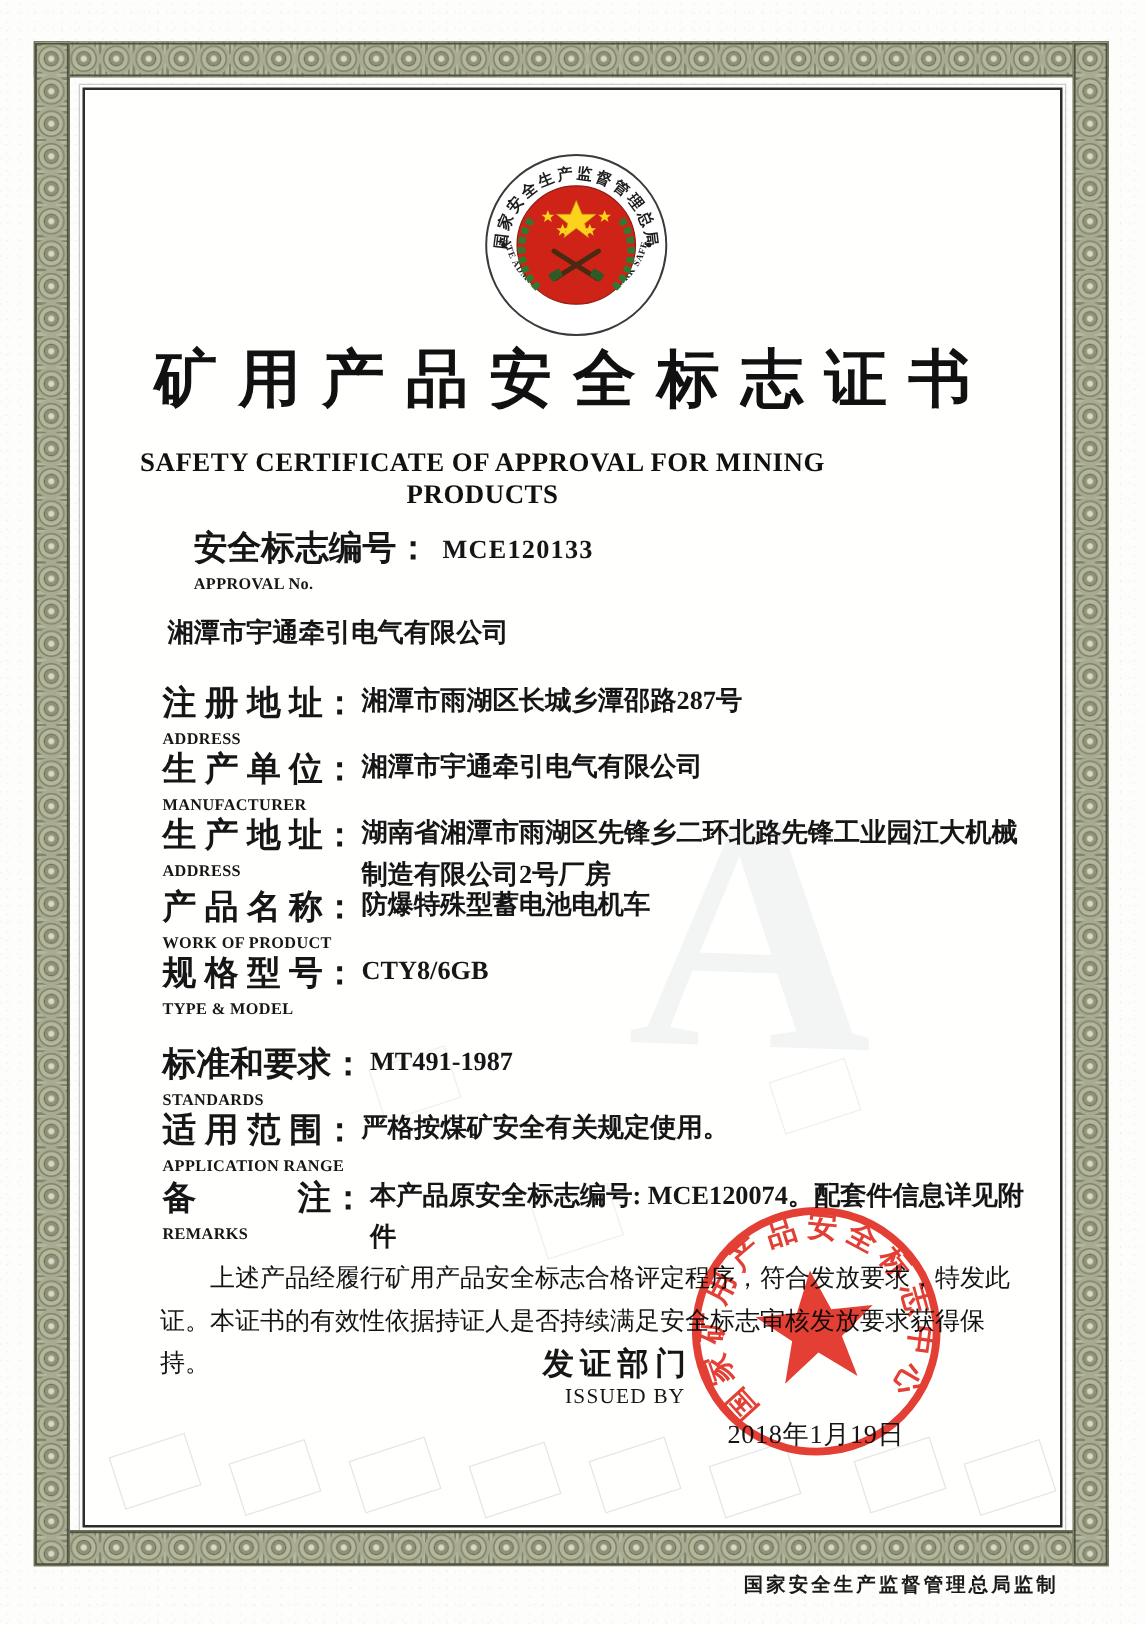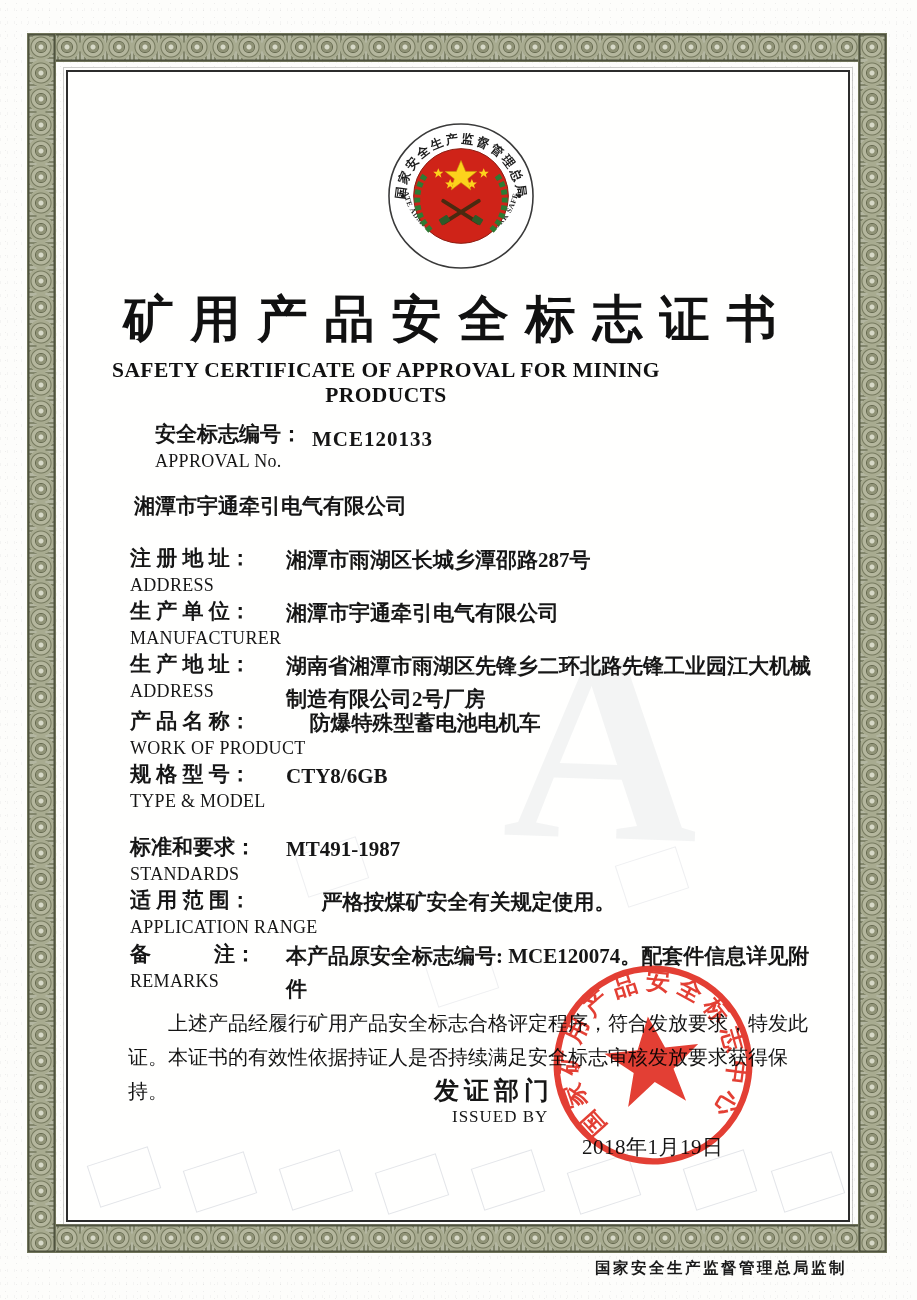--- a/index.html
+++ b/index.html
@@ -46,30 +46,30 @@
   }
   .rhomb {
     position:absolute; z-index:2; width:64px; height:44px;
     border:1.5px solid rgba(115,125,150,.20); transform:rotate(-18deg);
   }
   .rhomb.f { border-color:rgba(115,125,150,.12); }
   
   .content { position:absolute; inset:0; z-index:3; color:#161616; }
   .emblem { position:absolute; left:387px; top:122px; width:148px; height:148px; }
   .title {
-    position:absolute; left:66px; top:286px; width:784px; text-align:center;
+    position:absolute; left:66px; top:270px; width:784px; text-align:center;
     font-size:50px; font-weight:bold; letter-spacing:17px; padding-left:1px;
     color:#111; white-space:nowrap;
   }
   .subtitle {
     position:absolute; left:66px; top:358px; width:640px; text-align:center;
     font-size:21.5px; font-weight:bold; letter-spacing:.4px; color:#111;
   }
-  .lbl-cn { font-size:21px; font-weight:bold; white-space:nowrap; }
-  .lbl-en { font-size:18px; font-weight:400; letter-spacing:.3px; margin-top:3px; white-space:nowrap; }
+  .lbl-cn { font-size:27px; font-weight:bold; white-space:nowrap; }
+  .lbl-en { font-size:13px; font-weight:700; letter-spacing:.3px; margin-top:3px; white-space:nowrap; }
   .val    { font-size:21px; font-weight:bold; line-height:33px; }
   .row1 { position:absolute; left:155px; top:420px; width:660px; display:flex; }
   .row1 .g1 { display:flex; }
   .row1 .g2 { display:flex; margin-left:62px; }
   .row1 .val { margin-left:10px; padding-top:3px; white-space:nowrap; letter-spacing:1px; }
   .field { position:absolute; left:130px; width:696px; display:flex; }
   .field .lblock { flex:0 0 152px; }
   .field .val { flex:1; margin-left:4px; }
   .f0{top:490px} .f1{top:544px} .f2{top:597px} .f3{top:650px} .f4{top:707px}
   .f5{top:760px} .f6{top:833px} .f7{top:886px} .f8{top:940px}

